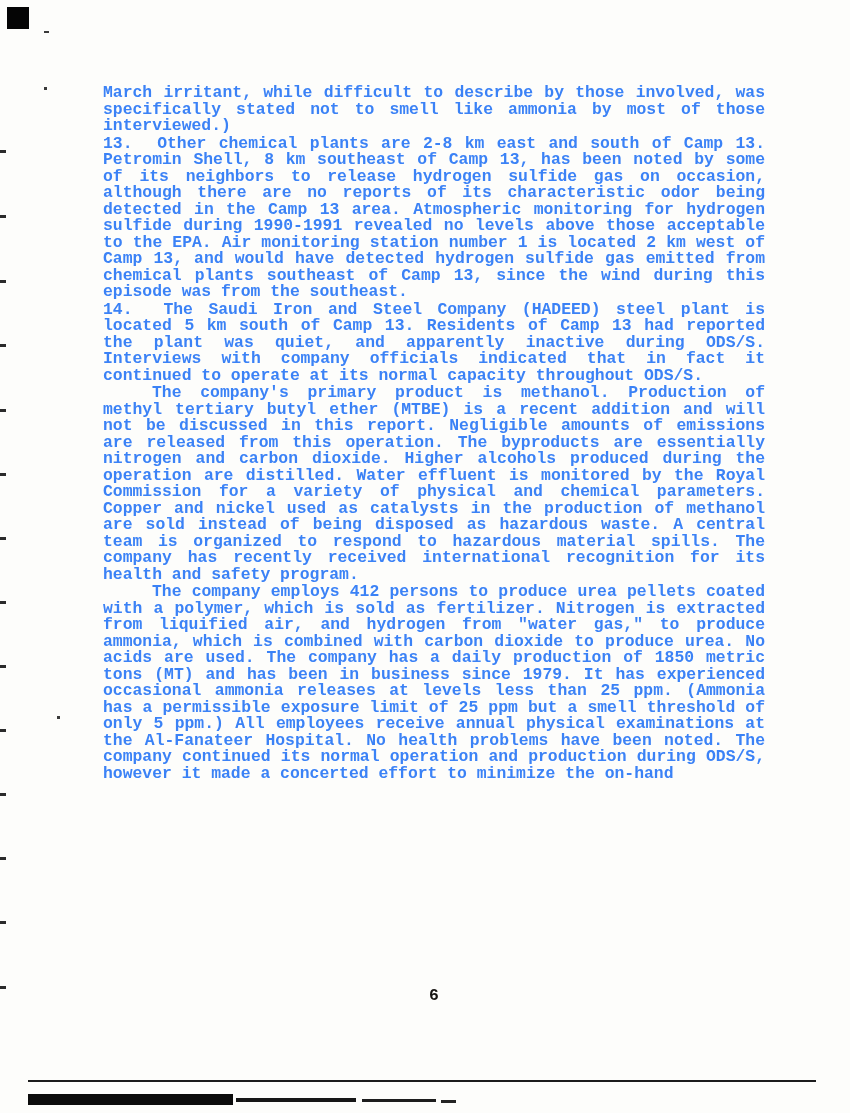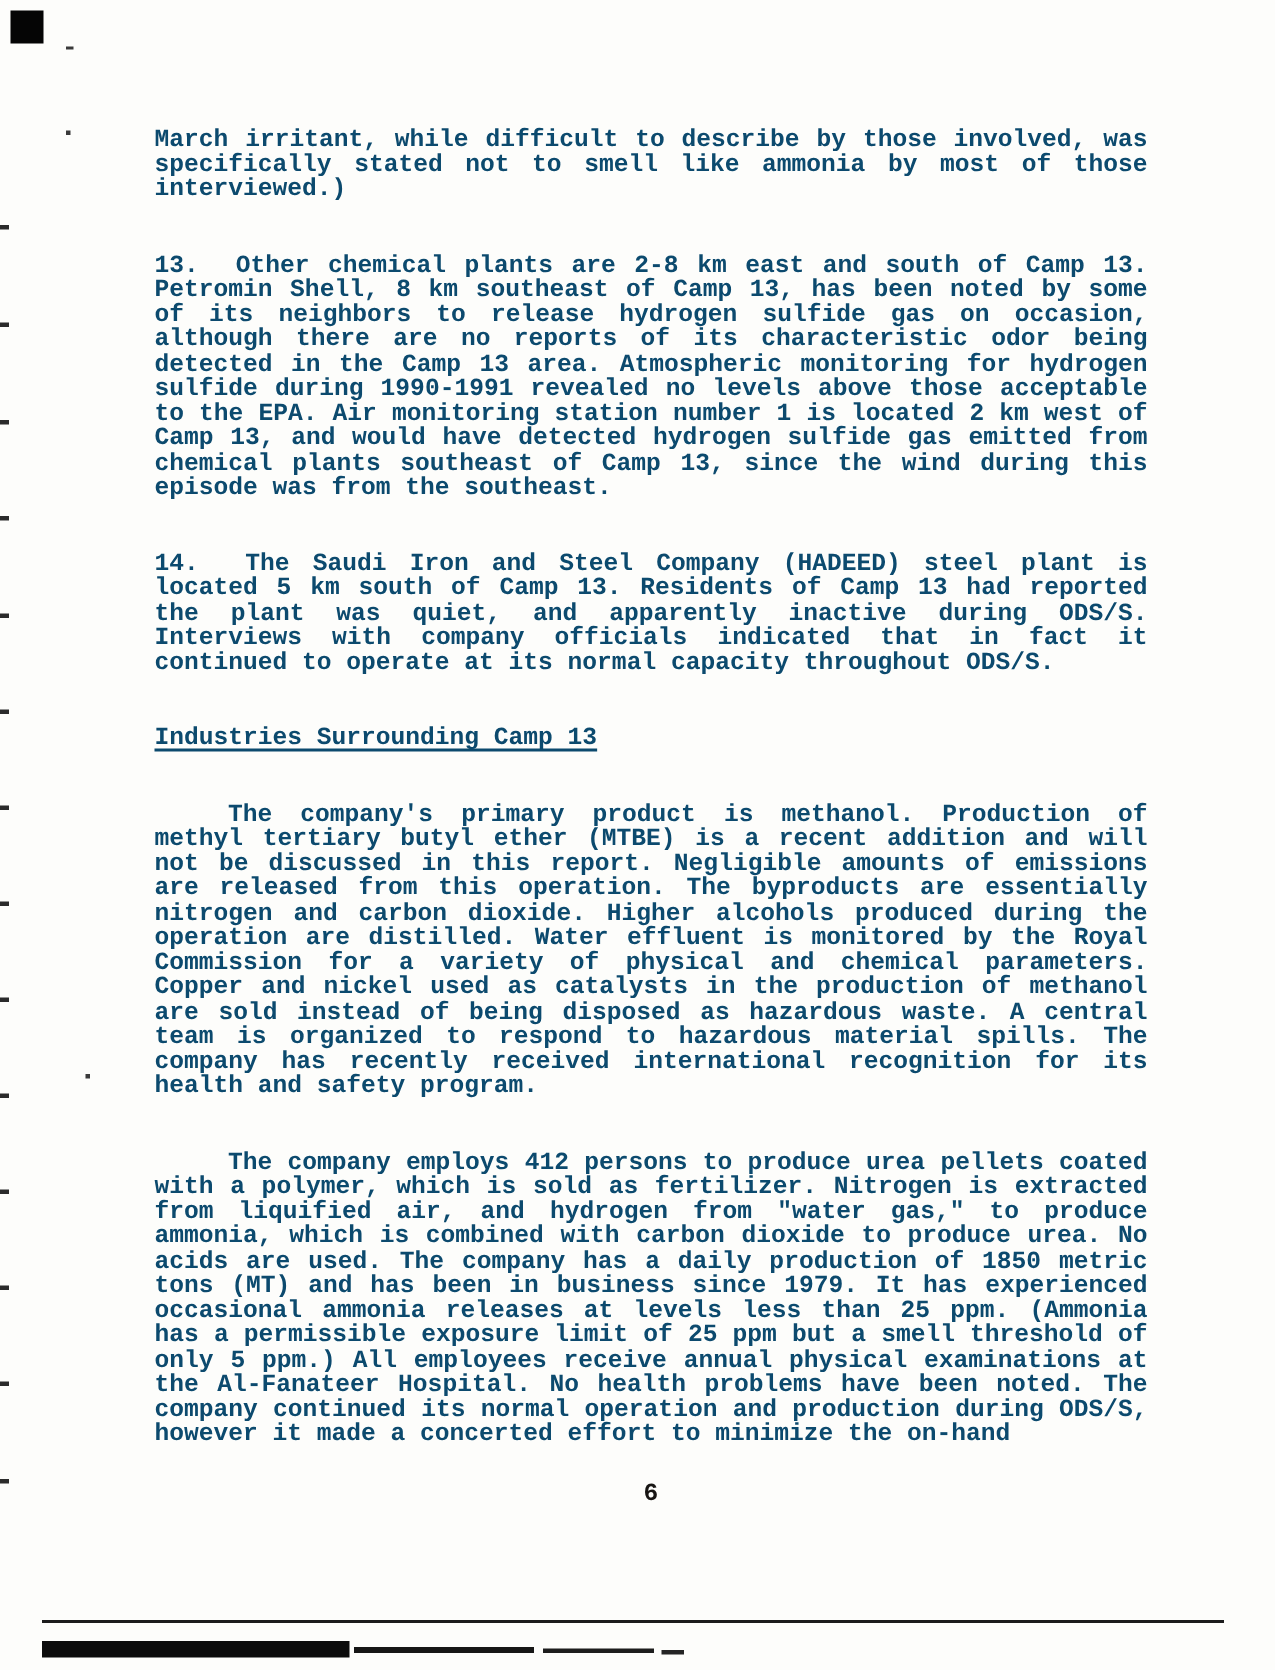--- a/index.html
+++ b/index.html
@@ -13,28 +13,28 @@
   }
   .page {
     position: absolute;
     inset: 0;
   }
   .text-col {
     position: absolute;
     left: 103px;
     top: 85px;
     width: 662px;
-    color: #0c4a6e;
+    color: #3b82f6;
     font-size: 16.4px;
     line-height: 16.5px;
     font-weight: bold;
     letter-spacing: 0;
   }
   .block { margin: 0; }
-  .block + .block { margin-top: 34px; }
+  .block + .block { margin-top: 1px; }
   .para { text-align: justify; }
   .indent { text-indent: 49px; }
   .heading {
     text-decoration: underline;
     text-underline-offset: 3px;
     text-decoration-thickness: 1.5px;
   }
   .page-number {
     position: absolute;
     left: 103px;
@@ -110,21 +110,20 @@
   <div class="bottom-dash-2"></div>
   <div class="bottom-dash-3"></div>
 
   <div class="text-col">
     <p class="block para">March irritant, while difficult to describe by those involved, was specifically stated not to smell like ammonia by most of those interviewed.)</p>
 
     <p class="block para">13.&nbsp; Other chemical plants are 2-8 km east and south of Camp 13. Petromin Shell, 8 km southeast of Camp 13, has been noted by some of its neighbors to release hydrogen sulfide gas on occasion, although there are no reports of its characteristic odor being detected in the Camp 13 area.  Atmospheric monitoring for hydrogen sulfide during 1990-1991 revealed no levels above those acceptable to the EPA.  Air monitoring station number 1 is located 2 km west of Camp 13, and would have detected hydrogen sulfide gas emitted from chemical plants southeast of Camp 13, since the wind during this episode was from the southeast.</p>
 
     <p class="block para">14.&nbsp; The Saudi Iron and Steel Company (HADEED) steel plant is located 5 km south of Camp 13.  Residents of Camp 13 had reported the plant was quiet, and apparently inactive during ODS/S. Interviews with company officials indicated that in fact it continued to operate at its normal capacity throughout ODS/S.</p>
 
-    <p class="block heading">Industries Surrounding Camp 13</p>
 
 
     <p class="block para indent">The company's primary product is methanol.  Production of methyl tertiary butyl ether (MTBE) is a recent addition and will not be discussed in this report.  Negligible amounts of emissions are released from this operation.  The byproducts are essentially nitrogen and carbon dioxide.  Higher alcohols produced during the operation are distilled.  Water effluent is monitored by the Royal Commission for a variety of physical and chemical parameters. Copper and nickel used as catalysts in the production of methanol are sold instead of being disposed as hazardous waste.  A central team is organized to respond to hazardous material spills.  The company has recently received international recognition for its health and safety program.</p>
 
 
     <p class="block para indent">The company employs 412 persons to produce urea pellets coated with a polymer, which is sold as fertilizer.  Nitrogen is extracted from liquified air, and hydrogen from "water gas," to produce ammonia, which is combined with carbon dioxide to produce urea.  No acids are used.  The company has a daily production of 1850 metric tons (MT) and has been in business since 1979.  It has experienced occasional ammonia releases at levels less than 25 ppm.  (Ammonia has a permissible exposure limit of 25 ppm but a smell threshold of only 5 ppm.)  All employees receive annual physical examinations at the Al-Fanateer Hospital.  No health problems have been noted.  The company continued its normal operation and production during ODS/S, however it made a concerted effort to minimize the on-hand</p>
   </div>
 
   <div class="page-number">6</div>
 

